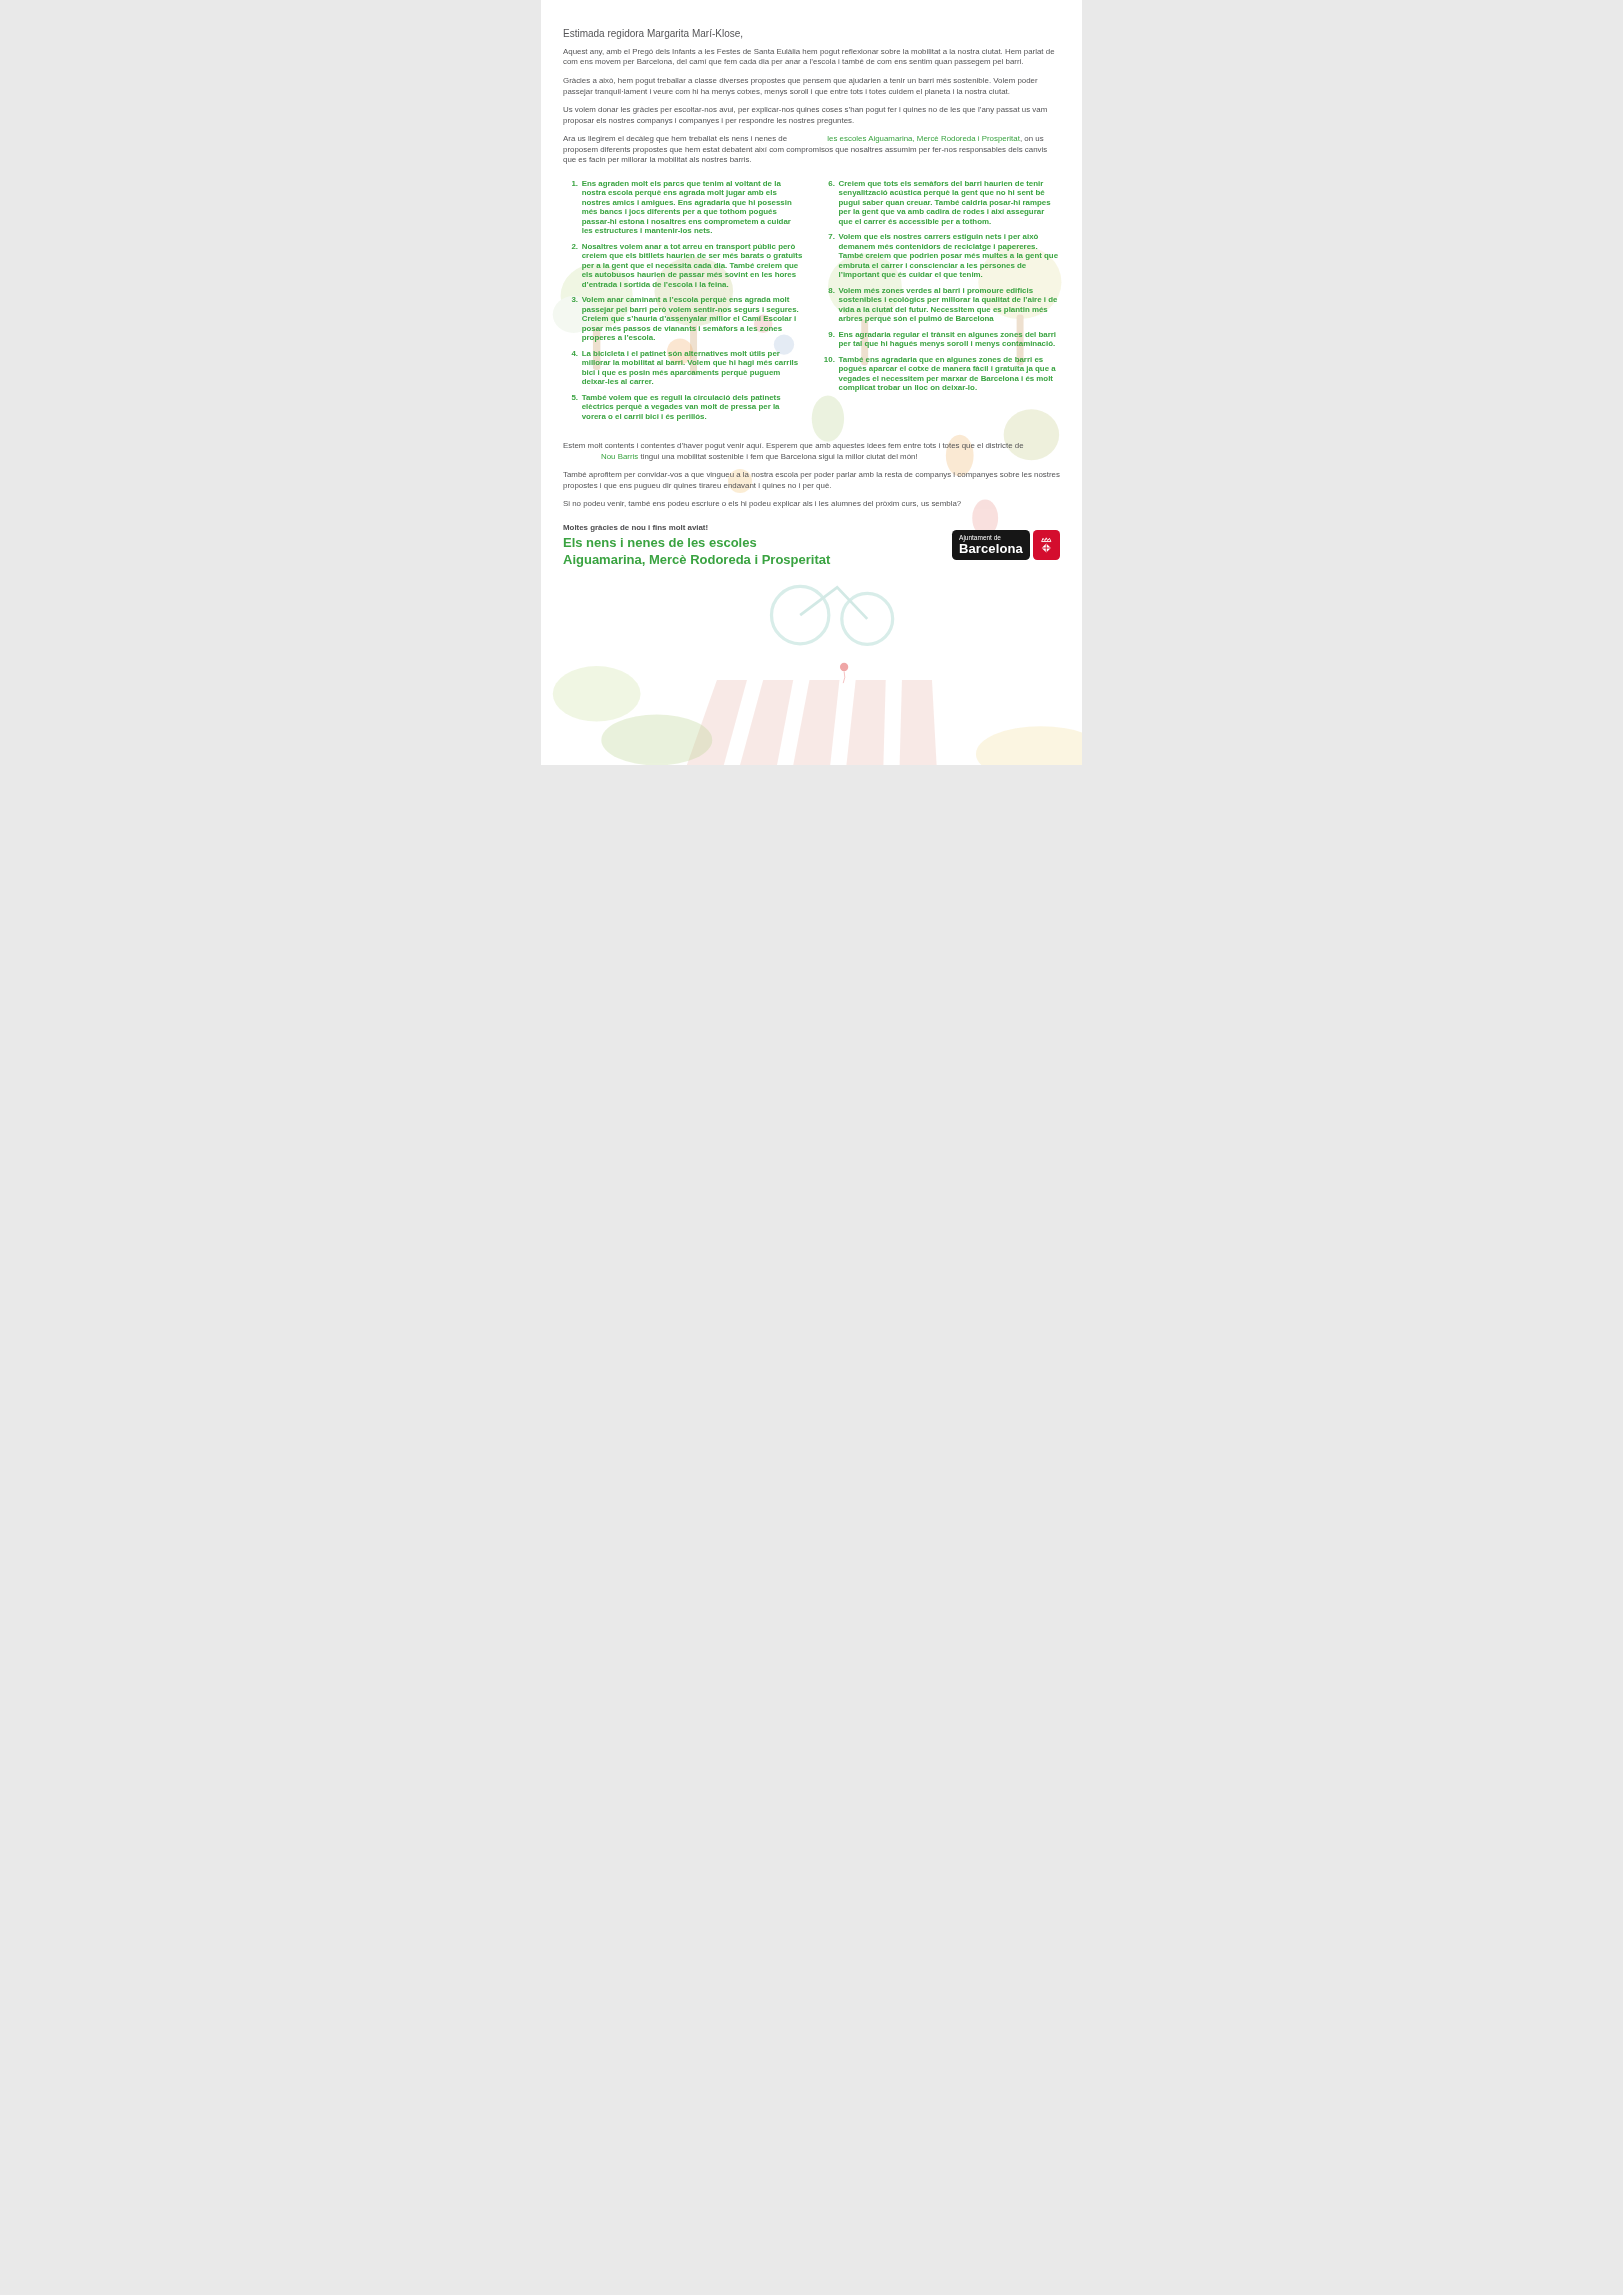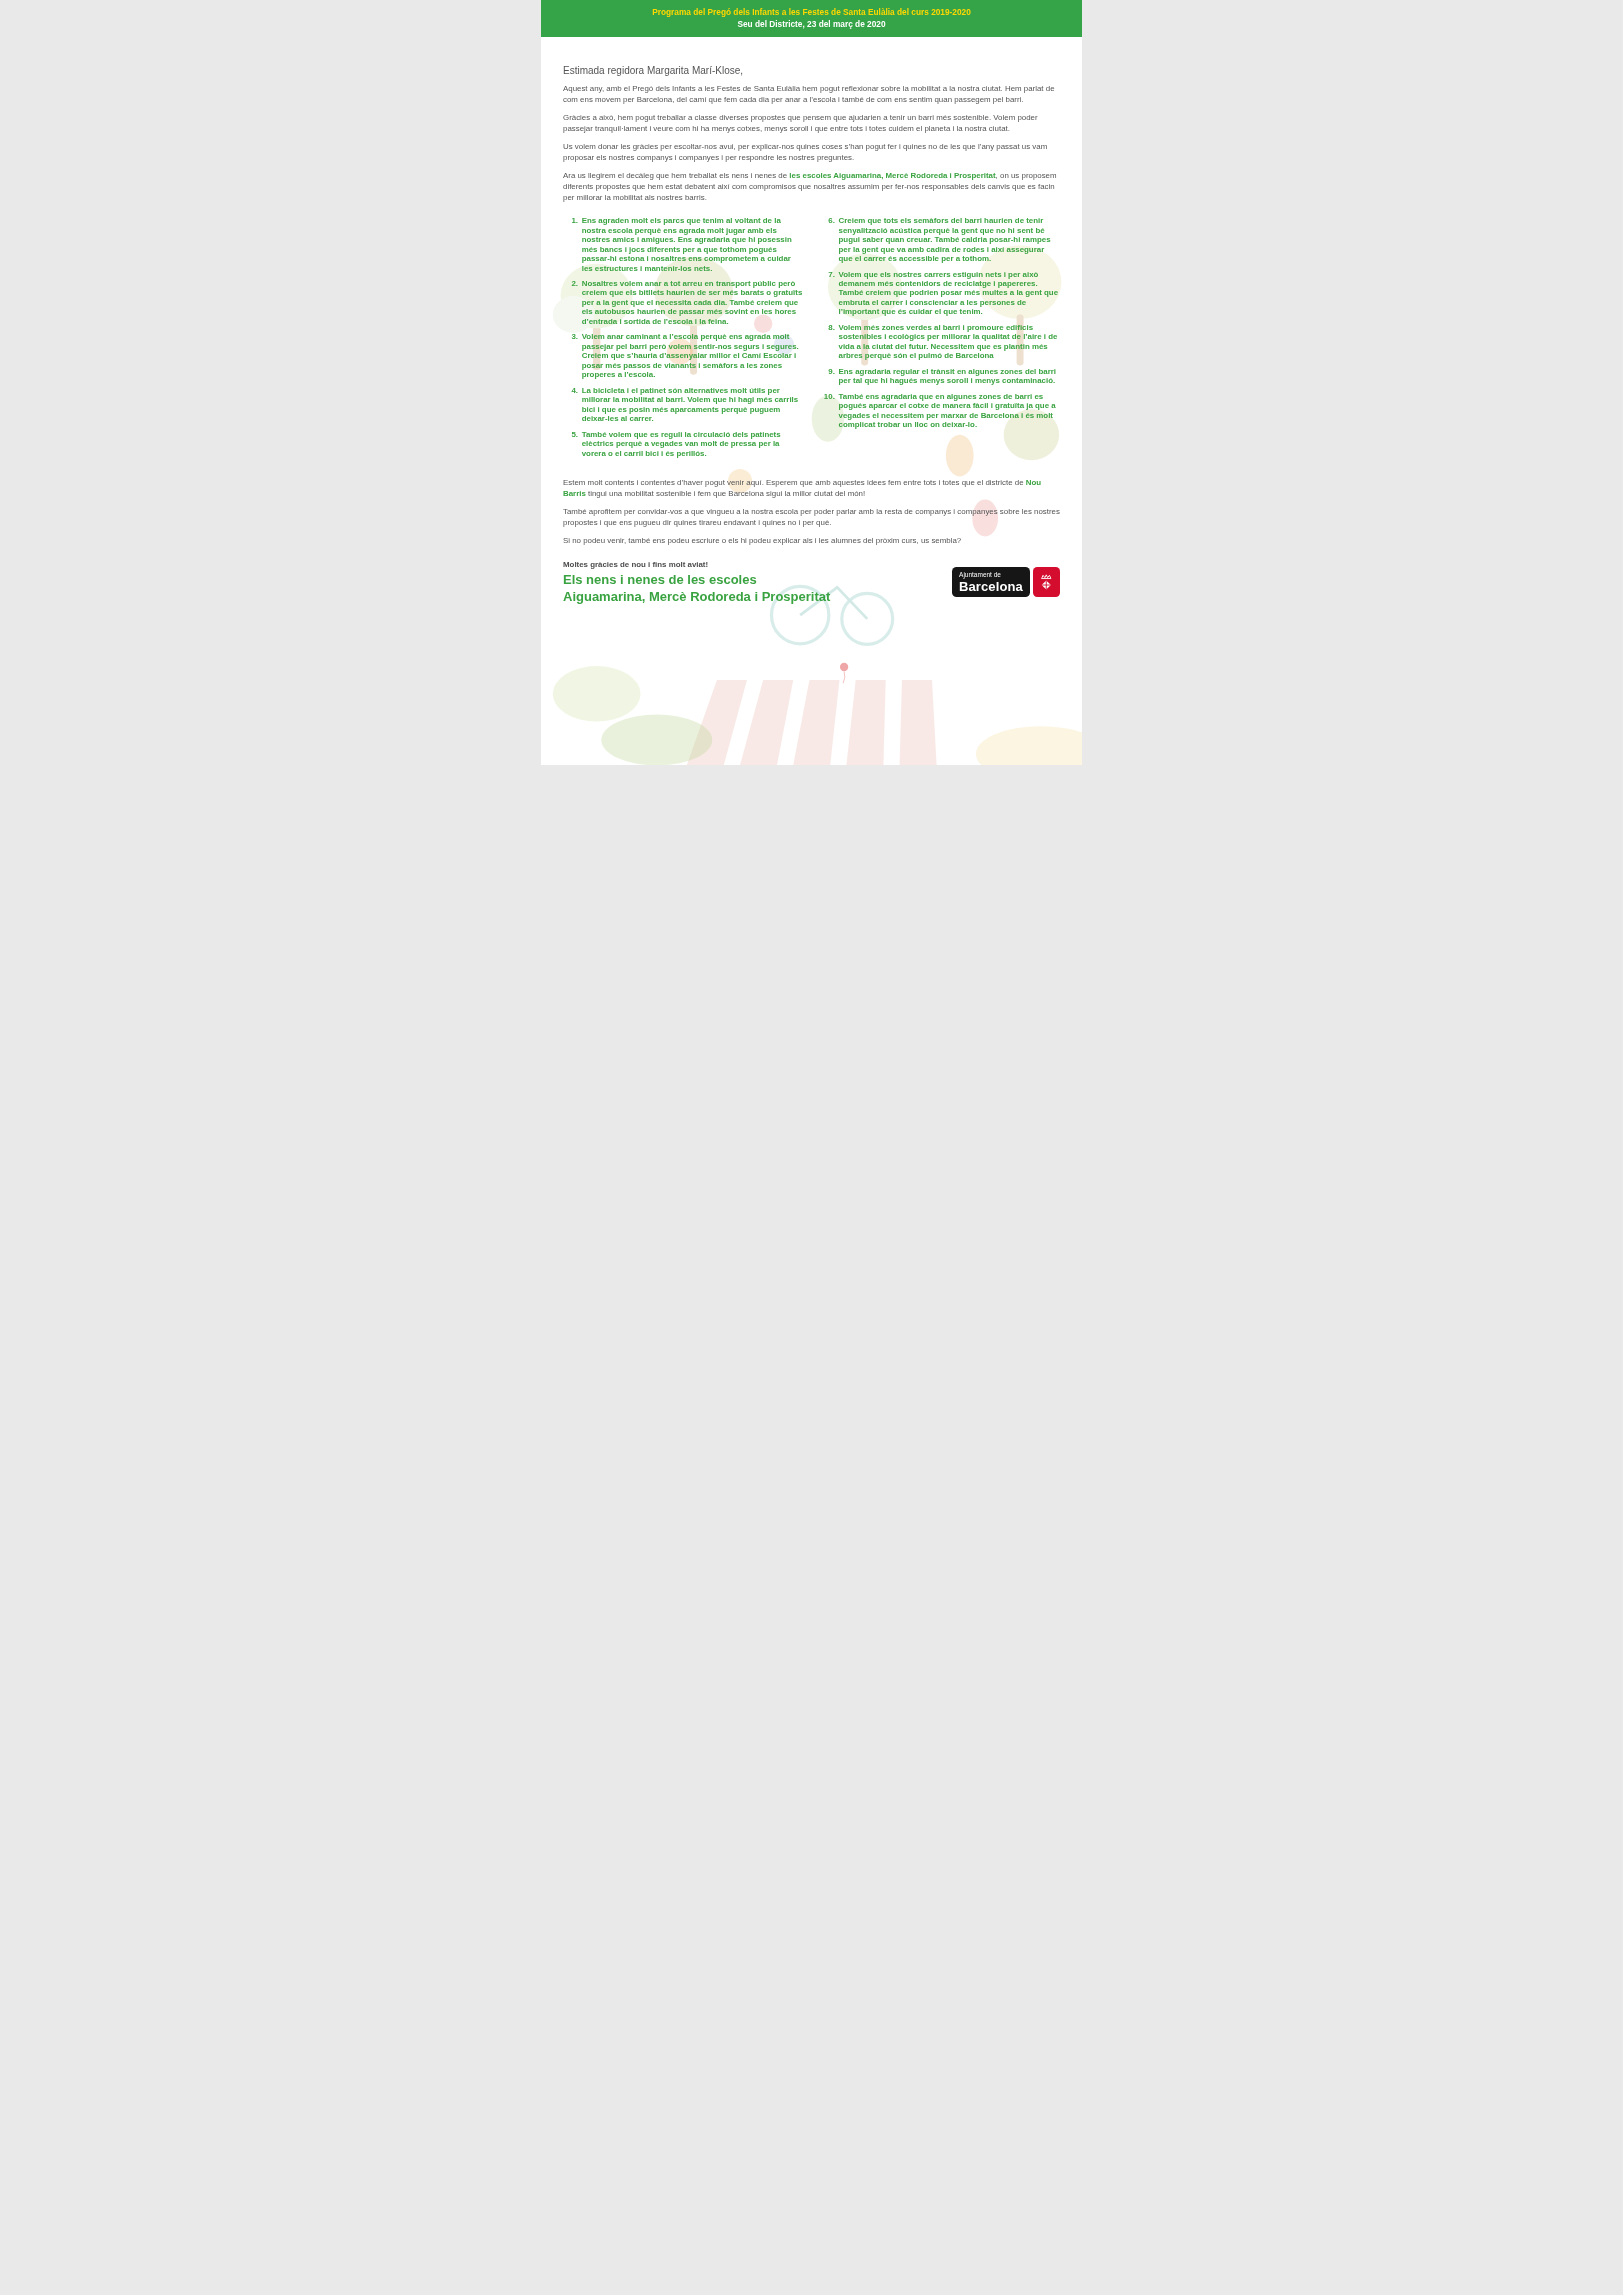--- a/index.html
+++ b/index.html
@@ -20,21 +20,21 @@
     font-size:14px; font-weight:bold; color:#2f9e41; letter-spacing:0.9px;
   }
   .band-green { background:#35a347; text-align:center; padding:7px 9.3px 7.9px; }
   .band-line1 { color:#ffd800; font-weight:bold; font-size:8.3px; }
   .band-line2 { color:#ffffff; font-weight:bold; font-size:8.3px; margin-top:2.3px; }
 
   
   .content { padding:0 22px; }
   .salutation { margin-top:28px; font-size:10px; color:#545456; }
   .para { margin-top:7.9px; font-size:7.9px; line-height:1.34; color:#545456; }
-  .green-bold { color:#3aa341; font-weight:bold; }
+  .green-bold { color:#3aa341; font-weight:normal;margin-left:38px; }
 
   
   .decaleg { display:flex; gap:16.7px; margin-top:13px; }
   .decaleg-col { flex:1; min-width:0; }
   .decaleg-item {
     display:flex; margin-bottom:6px; color:#3aa341; font-weight:bold;
     font-size:7.9px; line-height:1.2;
   }
   .item-num { width:15px; text-align:right; margin-right:3.7px; flex:none; }
   .item-text { flex:1; }
@@ -110,24 +110,20 @@
     <g opacity="0.30">
       <ellipse cx="120" cy="1500" rx="95" ry="60" fill="#cfe3a6"></ellipse>
       <ellipse cx="250" cy="1600" rx="120" ry="55" fill="#b9d48e"></ellipse>
       <ellipse cx="1080" cy="1630" rx="140" ry="60" fill="#f2dd9a"></ellipse>
     </g>
   </svg>
 
   <div class="layer">
 
 
-    <div class="band-green">
-      <div class="band-line1">Programa del Pregó dels Infants a les Festes de Santa Eulàlia del curs 2019-2020</div>
-      <div class="band-line2">Seu del Districte, 23 del març de 2020</div>
-    </div>
 
     <main class="content">
 
       <p class="salutation">Estimada regidora Margarita Marí-Klose,</p>
 
       <p class="para">Aquest any, amb el Pregó dels Infants a les Festes de Santa Eulàlia hem pogut reflexionar sobre la mobilitat a la nostra ciutat. Hem parlat de com ens movem per Barcelona, del camí que fem cada dia per anar a l’escola i també de com ens sentim quan passegem pel barri.</p>
       <p class="para">Gràcies a això, hem pogut treballar a classe diverses propostes que pensem que ajudarien a tenir un barri més sostenible. Volem poder passejar tranquil·lament i veure com hi ha menys cotxes, menys soroll i que entre tots i totes cuidem el planeta i la nostra ciutat.</p>
       <p class="para">Us volem donar les gràcies per escoltar-nos avui, per explicar-nos quines coses s’han pogut fer i quines no de les que l’any passat us vam proposar els nostres companys i companyes i per respondre les nostres preguntes.</p>
       <p class="para"><span>Ara us llegirem el decàleg que hem treballat els nens i nenes de </span><span class="green-bold">les escoles Aiguamarina, Mercè Rodoreda i Prosperitat</span><span>, on us proposem diferents propostes que hem estat debatent així com compromisos que nosaltres assumim per fer-nos responsables dels canvis que es facin per millorar la mobilitat als nostres barris.</span></p>
 

